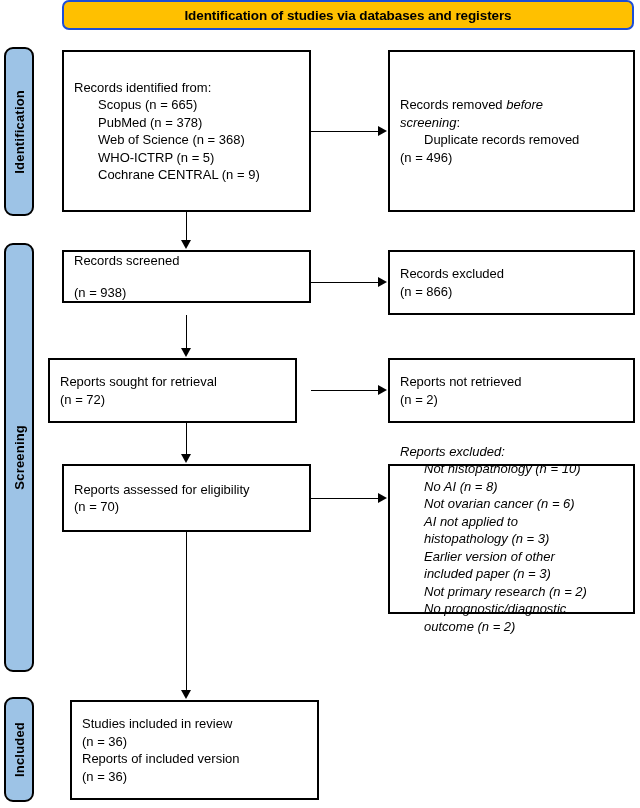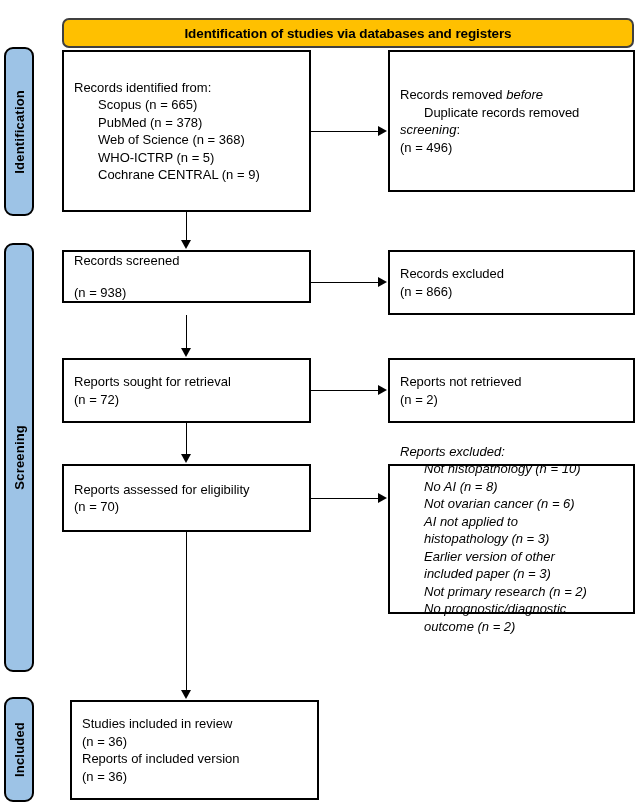--- a/index.html
+++ b/index.html
@@ -13,25 +13,25 @@
     position: relative;
     font-family: "Liberation Sans", sans-serif;
     color: #000000;
     overflow: hidden;
   }
 
   
   .banner {
     position: absolute;
     left: 62px;
-    top: 18px;
+    top: 0;
     width: 572px;
     height: 30px;
     background: #FFC000;
-    border: 2px solid #404040;
+    border: 2px solid #1d4ed8;
     border-radius: 7px;
     box-sizing: border-box;
     display: flex;
     align-items: center;
     justify-content: center;
     font-weight: bold;
     font-size: 13.5px;
     letter-spacing: -0.1px;
   }
 
@@ -73,26 +73,26 @@
     flex-direction: column;
     justify-content: center;
   }
   .box .line { white-space: pre; }
   .box .indent { padding-left: 24px; }
   .box .ital { font-style: italic; }
 
   
   .b-identified  { left: 62px;  top: 50px;  width: 249px; height: 162px; }
   .b-screened    { left: 62px;  top: 250px; width: 249px; height: 53px; justify-content: space-between; }
-  .b-sought      { left: 62px;  top: 358px; width: 249px; height: 65px; }
+  .b-sought      { left: 48px;  top: 358px; width: 249px; height: 65px; }
   .b-assessed    { left: 62px;  top: 464px; width: 249px; height: 68px; }
   .b-included    { left: 62px;  top: 700px; width: 249px; height: 100px; margin-left: 8px; }
 
   
-  .b-removed     { left: 388px; top: 50px;  width: 247px; height: 142px; }
+  .b-removed     { left: 388px; top: 50px;  width: 247px; height: 162px; }
   .b-excluded1   { left: 388px; top: 250px; width: 247px; height: 65px; }
   .b-notretr     { left: 388px; top: 358px; width: 247px; height: 65px; }
   .b-excluded2   { left: 388px; top: 464px; width: 247px; height: 150px; font-style: italic; }
 
   
   .vline {
     position: absolute;
     width: 0;
     border-left: 1.6px solid #000000;
   }
@@ -181,22 +181,22 @@
 
 <div class="box b-included">
   <div class="line">Studies included in review</div>
   <div class="line">(n = 36)</div>
   <div class="line">Reports of included version</div>
   <div class="line">(n = 36)</div>
 </div>
 
 <div class="box b-removed">
   <div class="line"><span>Records removed </span><span class="ital">before</span></div>
+  <div class="line"><span class="ital">screening</span><span>:</span></div>
   <div class="line indent">Duplicate records removed</div>
-  <div class="line"><span class="ital">screening</span><span>:</span></div>
   <div class="line">(n = 496)</div>
 </div>
 
 <div class="box b-excluded1">
   <div class="line">Records excluded</div>
   <div class="line">(n = 866)</div>
 </div>
 
 <div class="box b-notretr">
   <div class="line">Reports not retrieved</div>

